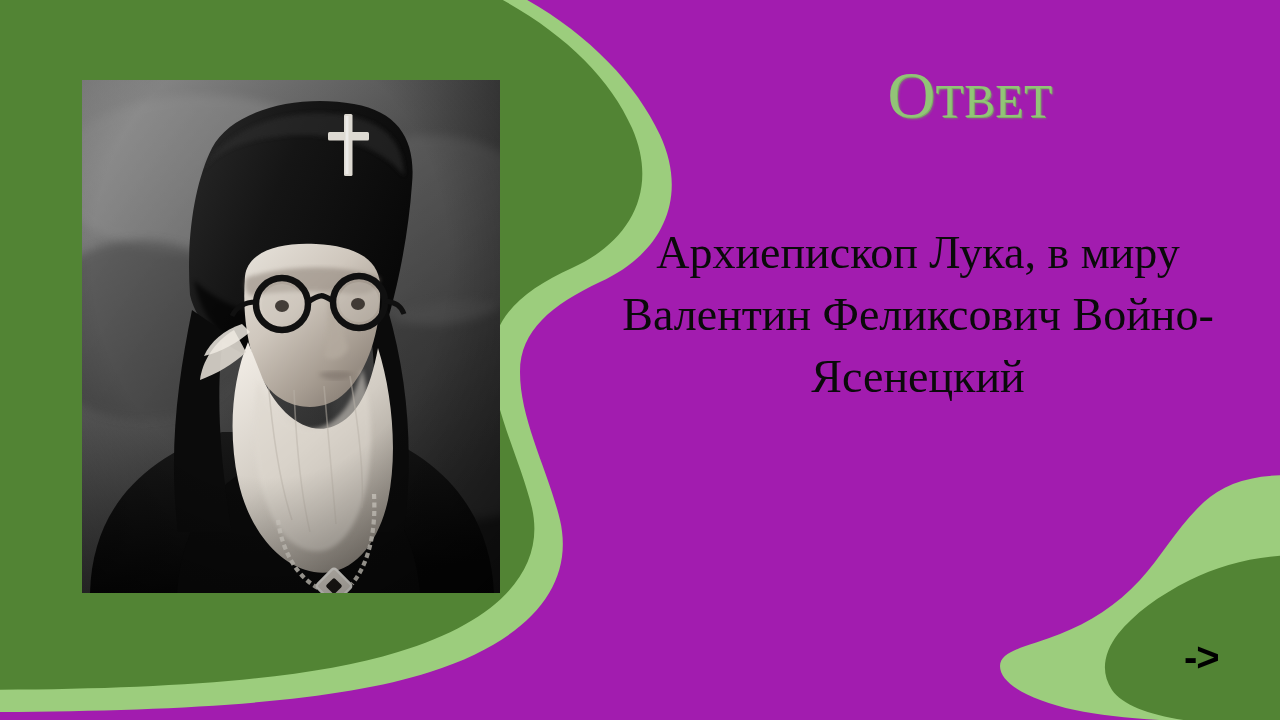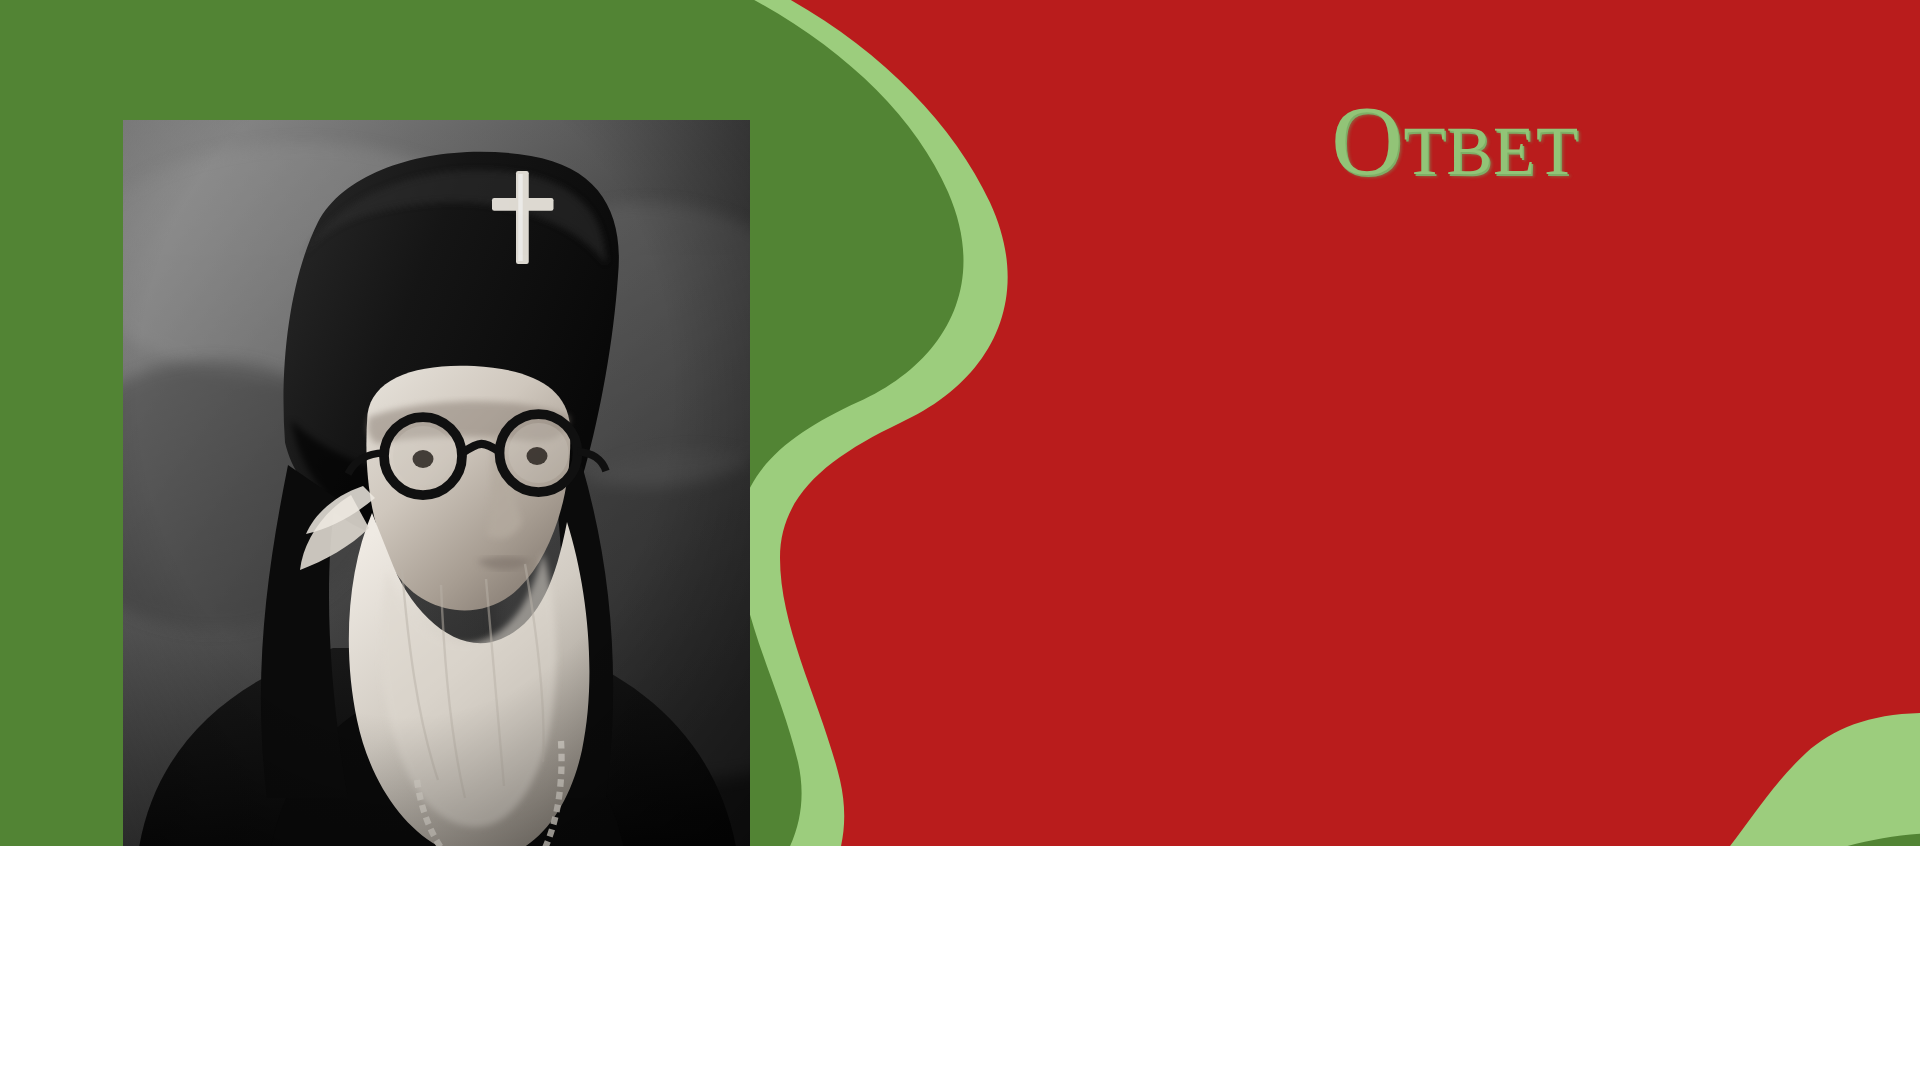--- a/index.html
+++ b/index.html
@@ -3,23 +3,23 @@
 <meta charset="utf-8">
 <style>
   html, body {
     margin: 0;
     padding: 0;
     background: #ffffff;
   }
   #slide {
     position: relative;
     width: 1280px;
-    height: 564px;
+    height: 720px;
     overflow: hidden;
-    background: #b91c1c;
+    background: #a21caf;
     font-family: "Liberation Serif", "DejaVu Serif", serif;
   }
 
   
   .blob-layer {
     position: absolute;
     inset: 0;
     width: 1280px;
     height: 720px;
     pointer-events: none;
@@ -249,20 +249,21 @@
         <rect x="-13" y="-13" width="26" height="26" fill="#dcd6cd" stroke="#f2efe9" stroke-width="2.5" rx="3"></rect>
         <rect x="-6" y="-6" width="12" height="12" fill="#1d1a17" rx="2"></rect>
       </g>
 
       <rect x="0" y="0" width="418" height="513" fill="url(#vign)"></rect>
     </svg>
   </div>
 
   <div id="answer-title">Ответ</div>
 
+  <div id="answer-body">Архиепископ Лука, в миру Валентин Феликсович Войно-Ясенецкий</div>
 
   <svg class="blob-layer" viewBox="0 0 1280 720" preserveAspectRatio="none" aria-hidden="true">
 
     <path fill="#9ccd7d" d="M 1320,478
              C 1265,470 1228,480 1204,502
              C 1178,526 1162,556 1140,580
              C 1116,606 1090,622 1060,634
              C 1030,646 1000,650 1000,666
              C 1000,684 1030,700 1075,710
              C 1130,722 1230,724 1320,722

